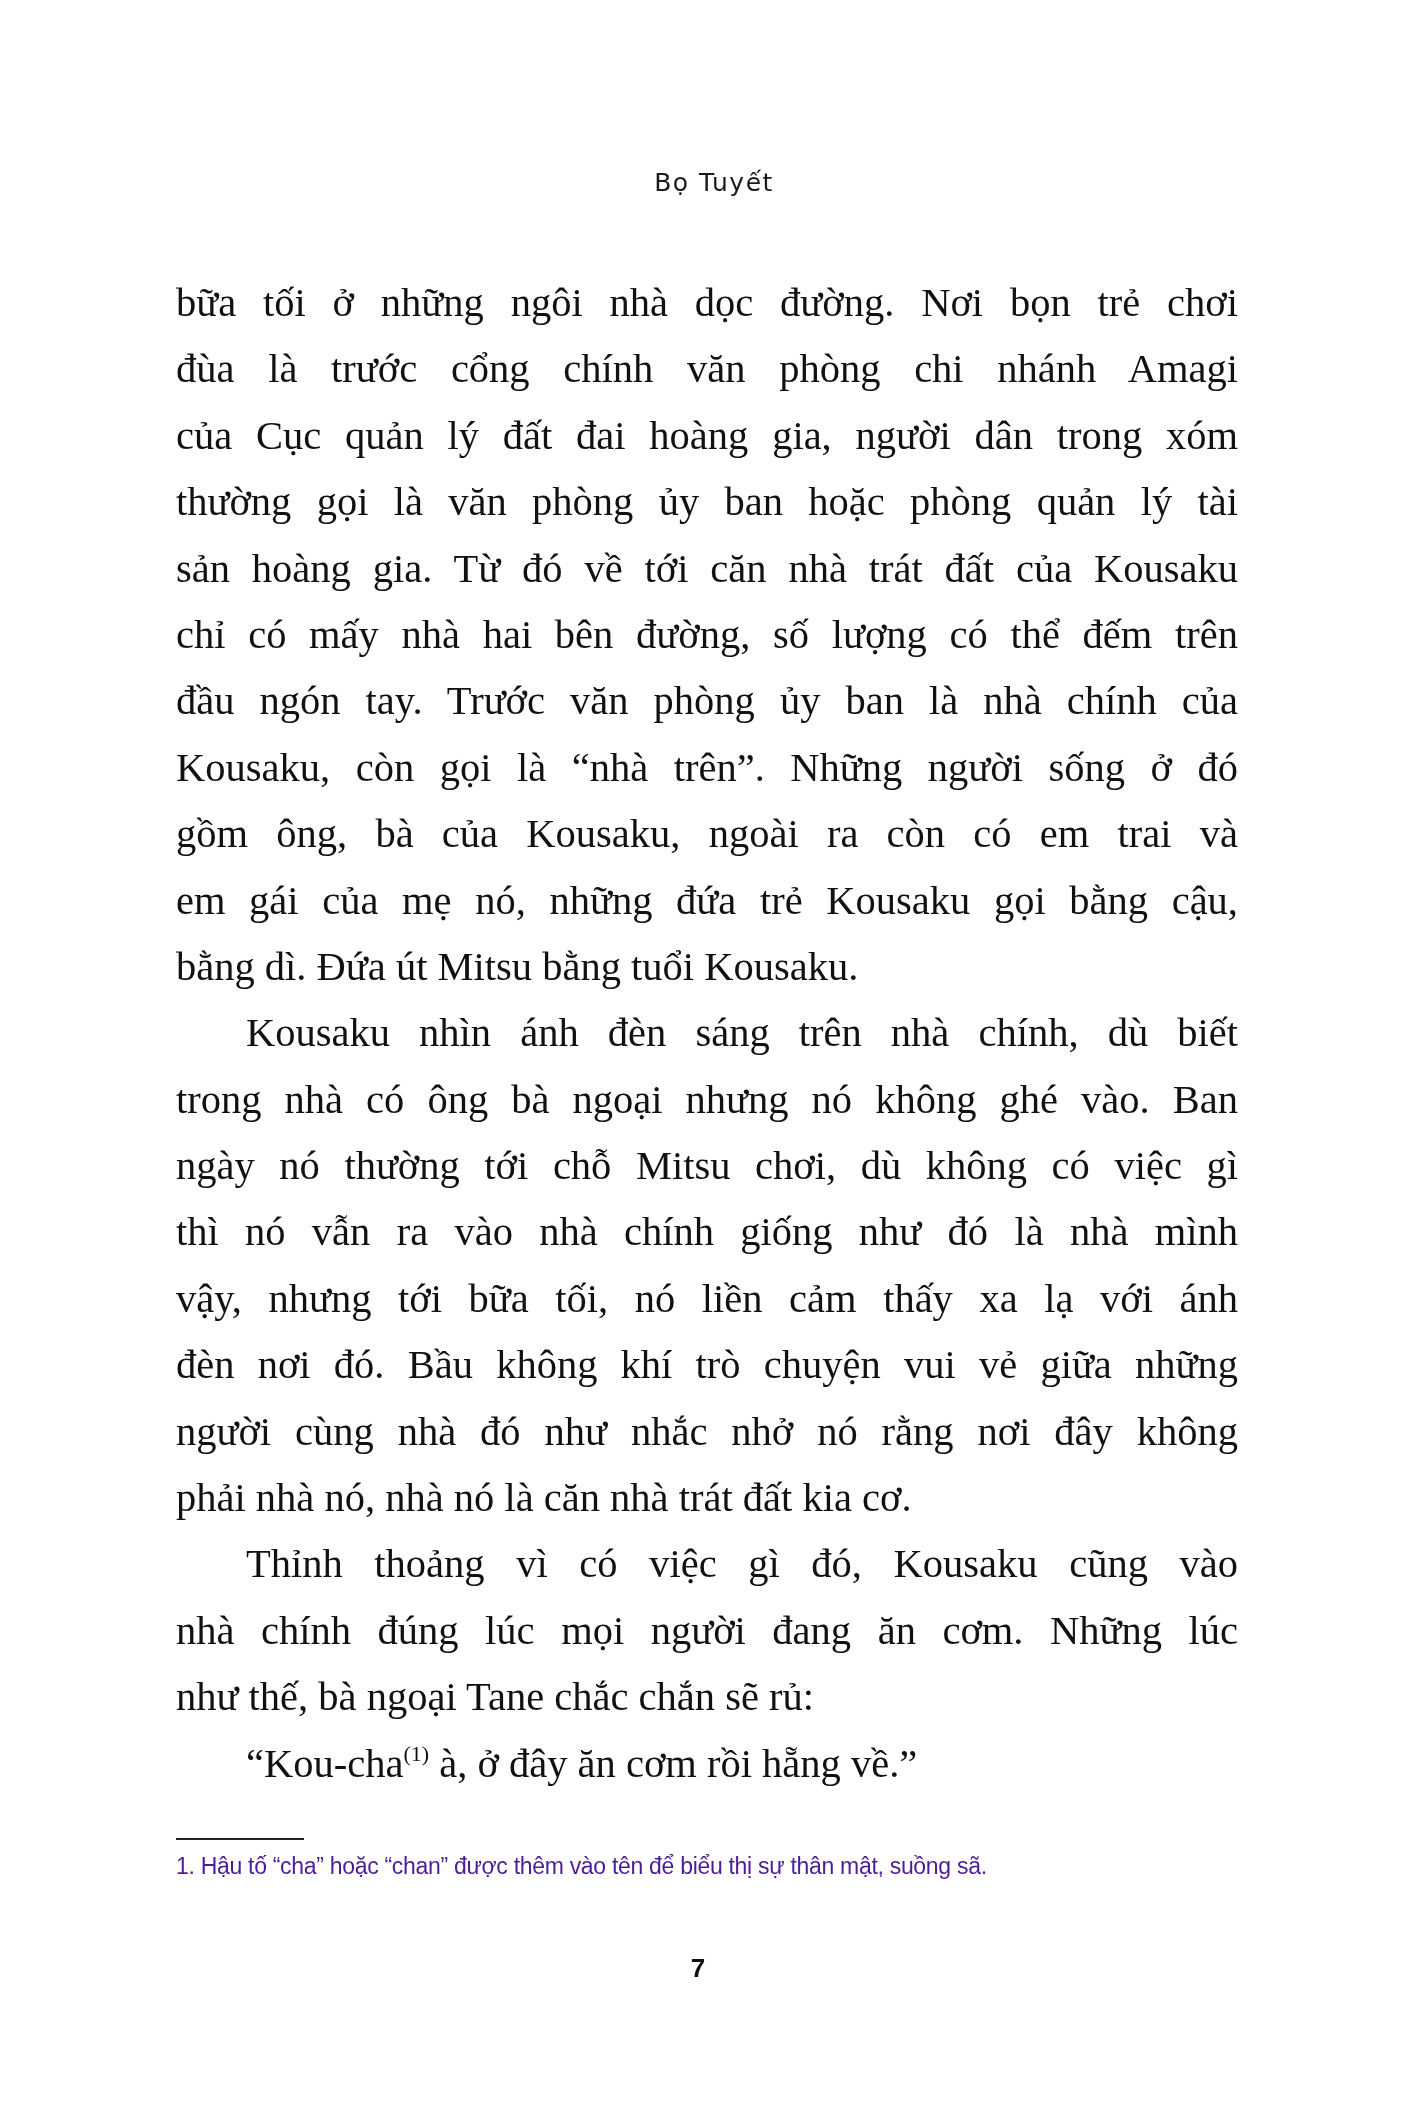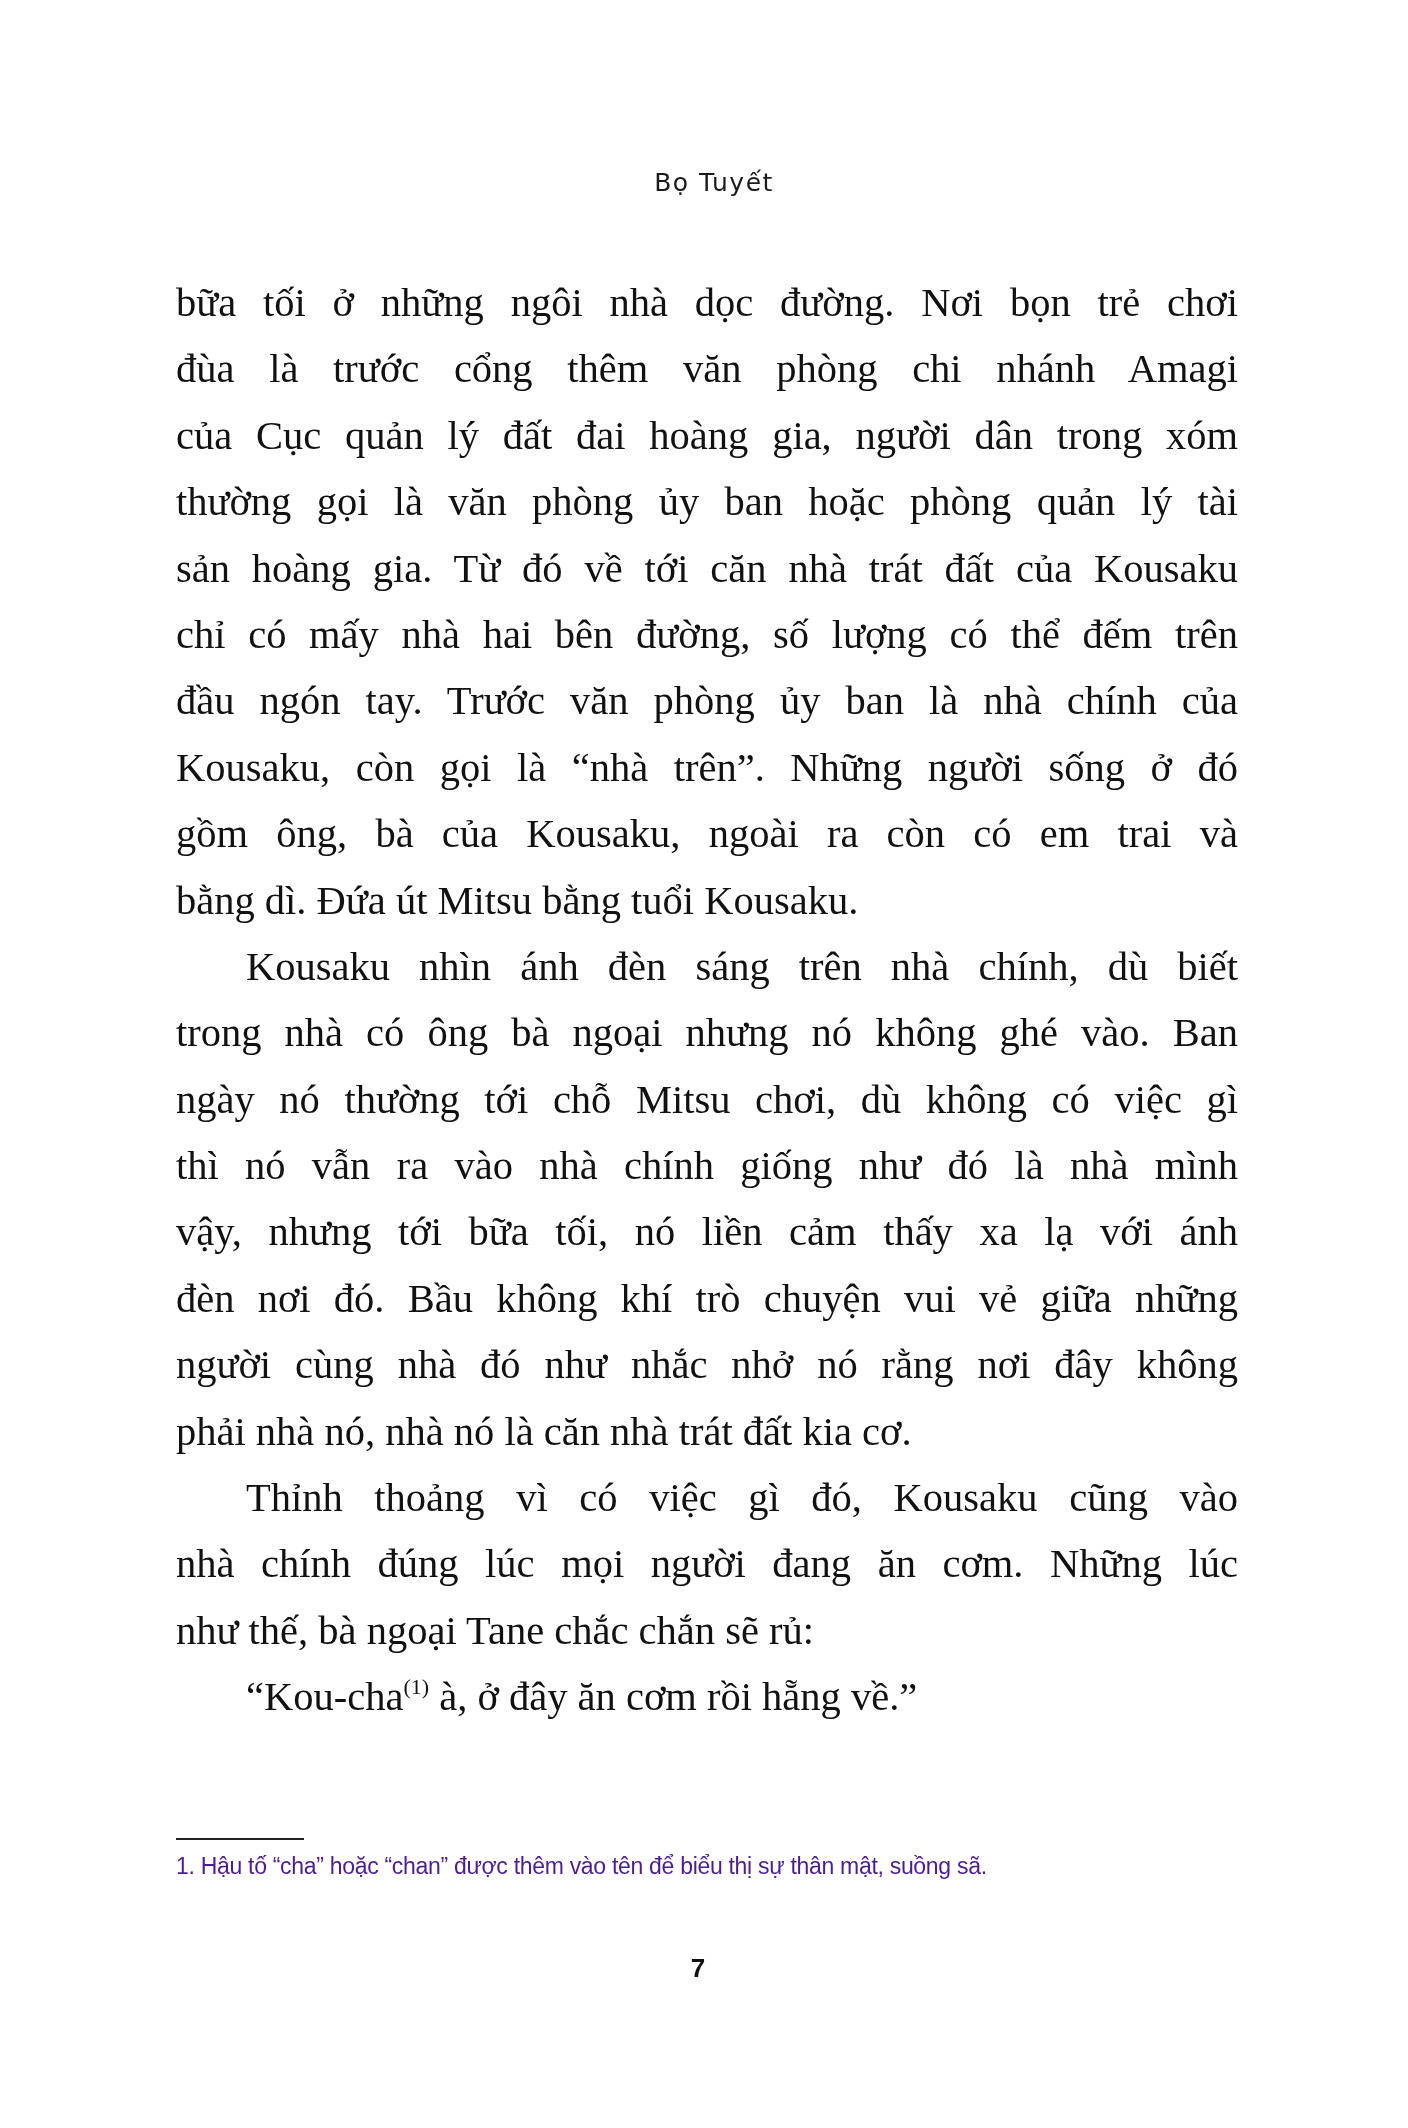--- a/index.html
+++ b/index.html
@@ -88,28 +88,29 @@
       box-sizing: border-box;
     }
   </style>
 </head>
 <body>
 
 <div class="running-header">Bọ Tuyết</div>
 
 <div class="body-text">
   <span class="line">bữa tối ở những ngôi nhà dọc đường. Nơi bọn trẻ chơi</span>
-  <span class="line">đùa là trước cổng thêm văn phòng chi nhánh Amagi</span>
+  <span class="line">đùa là trước cổng chính văn phòng chi nhánh Amagi</span>
   <span class="line">của Cục quản lý đất đai hoàng gia, người dân trong xóm</span>
   <span class="line">thường gọi là văn phòng ủy ban hoặc phòng quản lý tài</span>
   <span class="line">sản hoàng gia. Từ đó về tới căn nhà trát đất của Kousaku</span>
   <span class="line">chỉ có mấy nhà hai bên đường, số lượng có thể đếm trên</span>
   <span class="line">đầu ngón tay. Trước văn phòng ủy ban là nhà chính của</span>
   <span class="line">Kousaku, còn gọi là “nhà trên”. Những người sống ở đó</span>
   <span class="line">gồm ông, bà của Kousaku, ngoài ra còn có em trai và</span>
+  <span class="line">em gái của mẹ nó, những đứa trẻ Kousaku gọi bằng cậu,</span>
   <span class="line last">bằng dì. Đứa út Mitsu bằng tuổi Kousaku.</span>
   <span class="line indent">Kousaku nhìn ánh đèn sáng trên nhà chính, dù biết</span>
   <span class="line">trong nhà có ông bà ngoại nhưng nó không ghé vào. Ban</span>
   <span class="line">ngày nó thường tới chỗ Mitsu chơi, dù không có việc gì</span>
   <span class="line">thì nó vẫn ra vào nhà chính giống như đó là nhà mình</span>
   <span class="line">vậy, nhưng tới bữa tối, nó liền cảm thấy xa lạ với ánh</span>
   <span class="line">đèn nơi đó. Bầu không khí trò chuyện vui vẻ giữa những</span>
   <span class="line">người cùng nhà đó như nhắc nhở nó rằng nơi đây không</span>
   <span class="line last">phải nhà nó, nhà nó là căn nhà trát đất kia cơ.</span>
   <span class="line indent">Thỉnh thoảng vì có việc gì đó, Kousaku cũng vào</span>

